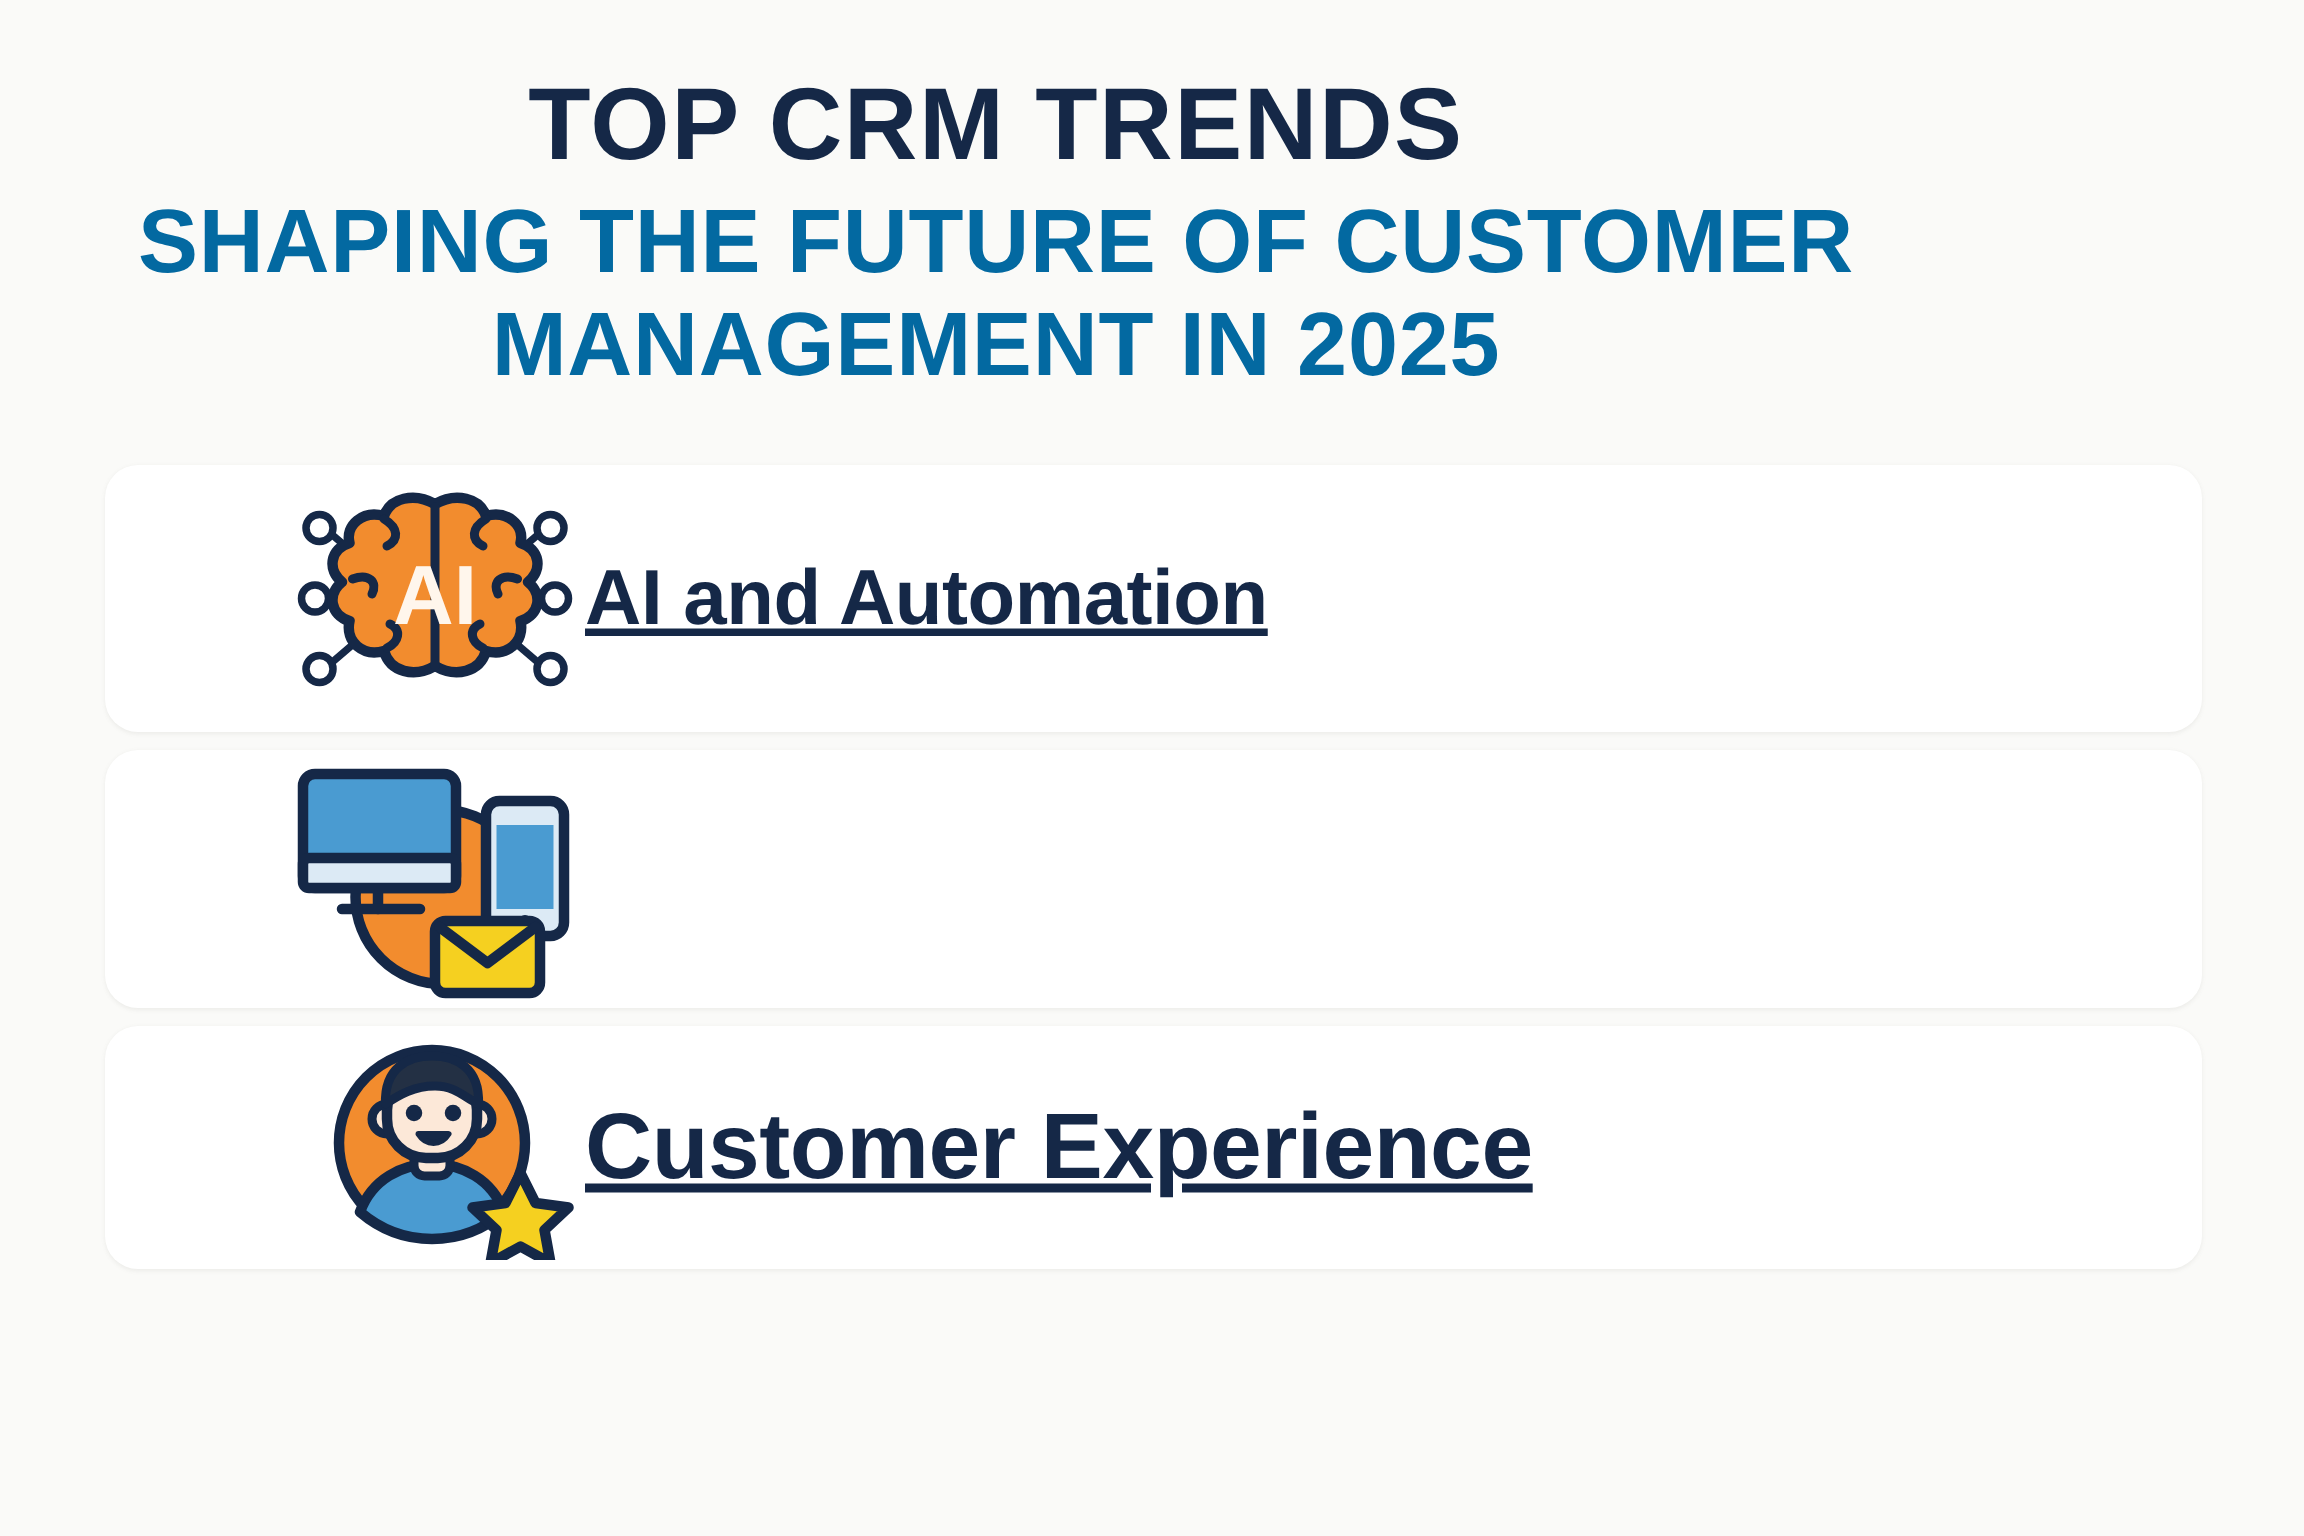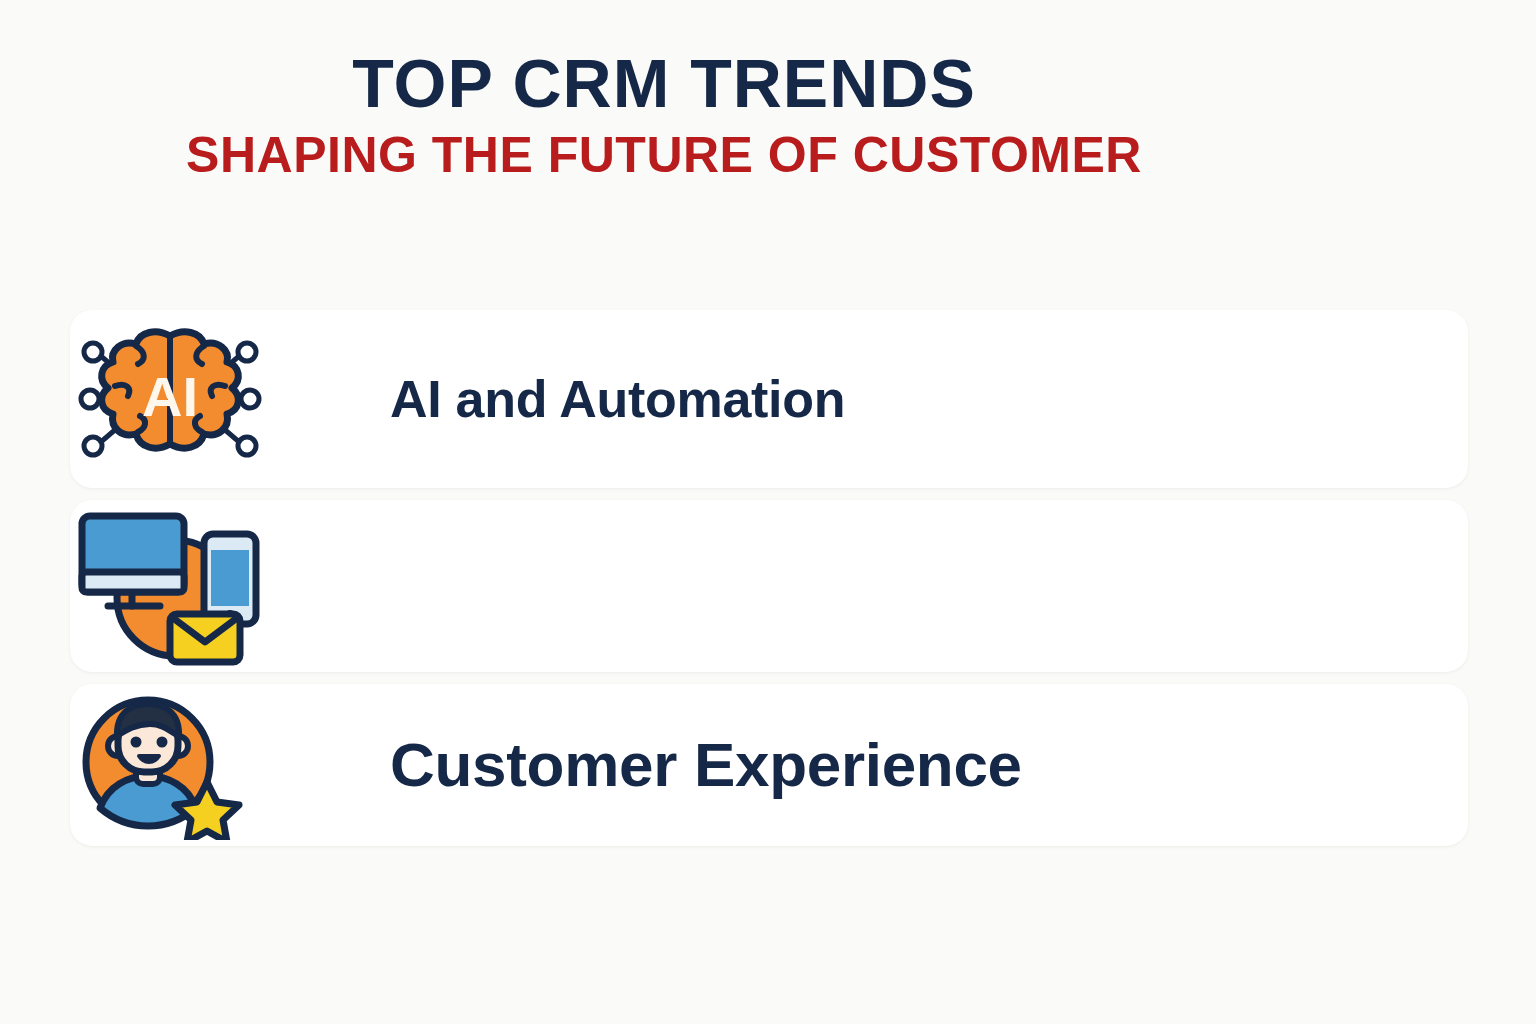--- a/index.html
+++ b/index.html
@@ -23,25 +23,25 @@
   }
   .title-main {
     font-size:68px;
     font-weight:bold;
     letter-spacing:1px;
     line-height:1.05;
     color:#152847;
     text-transform:uppercase;
   }
   .title-sub {
-    font-size:50px;
+    font-size:60px;
     font-weight:bold;
     letter-spacing:0.5px;
     line-height:1.14;
-    color:#b91c1c;
+    color:#0369a1;
     text-transform:uppercase;
     margin-top:8px;
     padding:0 60px;
   }
   .title-sub .ln { display:block; }
 
   
   .card-list {
     position:absolute;
     left:70px;
@@ -61,44 +61,45 @@
   .card-2 { height:172px; }
   .card-3 { height:162px; }
   .card-4 { height:158px; }
 
   .icon-wrap {
     width:320px;
     min-width:320px;
     height:100%;
     display:flex;
     align-items:center;
-    justify-content:flex-start;
+    justify-content:flex-end;
   }
   .icon-box { display:block; }
 
   .card-label {
     color:#152847;
     font-weight:bold;
     font-size:52px;
     line-height:1.08;
     letter-spacing:-0.3px;
     padding-right:30px;
   }
-  .card-label .ln { display:block; }
+  .card-label .ln { display:block;text-decoration:underline; }
   .card-3 .card-label { font-size:62px; line-height:1.18; }
 </style>
 </head>
 <body>
 
 <div class="page">
 
   <div class="header">
     <div class="title-main">TOP CRM TRENDS</div>
     <div class="title-sub">
       <span class="ln">SHAPING THE FUTURE OF CUSTOMER</span>
+      <span class="ln">MANAGEMENT IN 2025</span>
     </div>
   </div>
 
   <div class="card-list">
 
     <div class="card card-1">
       <div class="icon-wrap">
         <svg class="icon-box" width="200" height="150" viewBox="0 0 200 150">
 
           <g stroke="#152847" stroke-width="5" fill="none" stroke-linecap="round">

